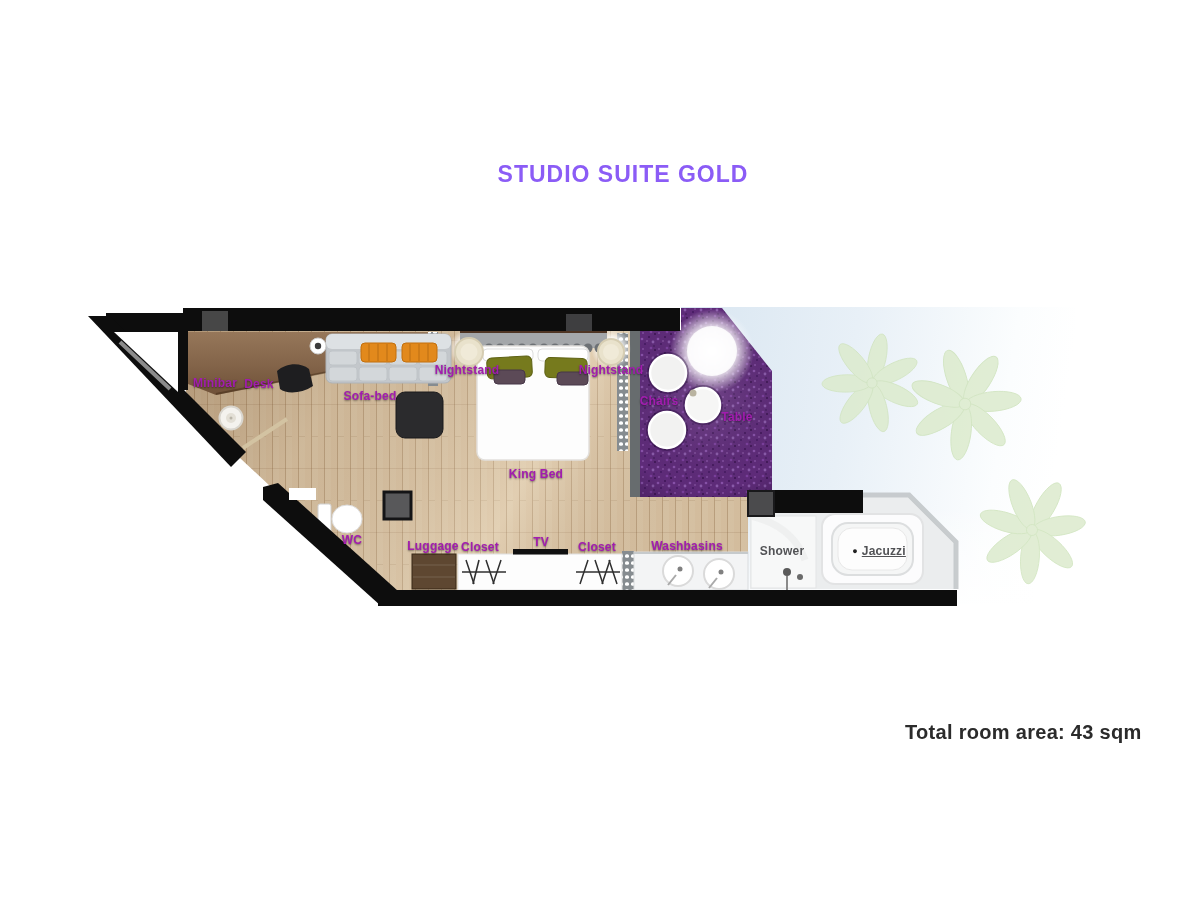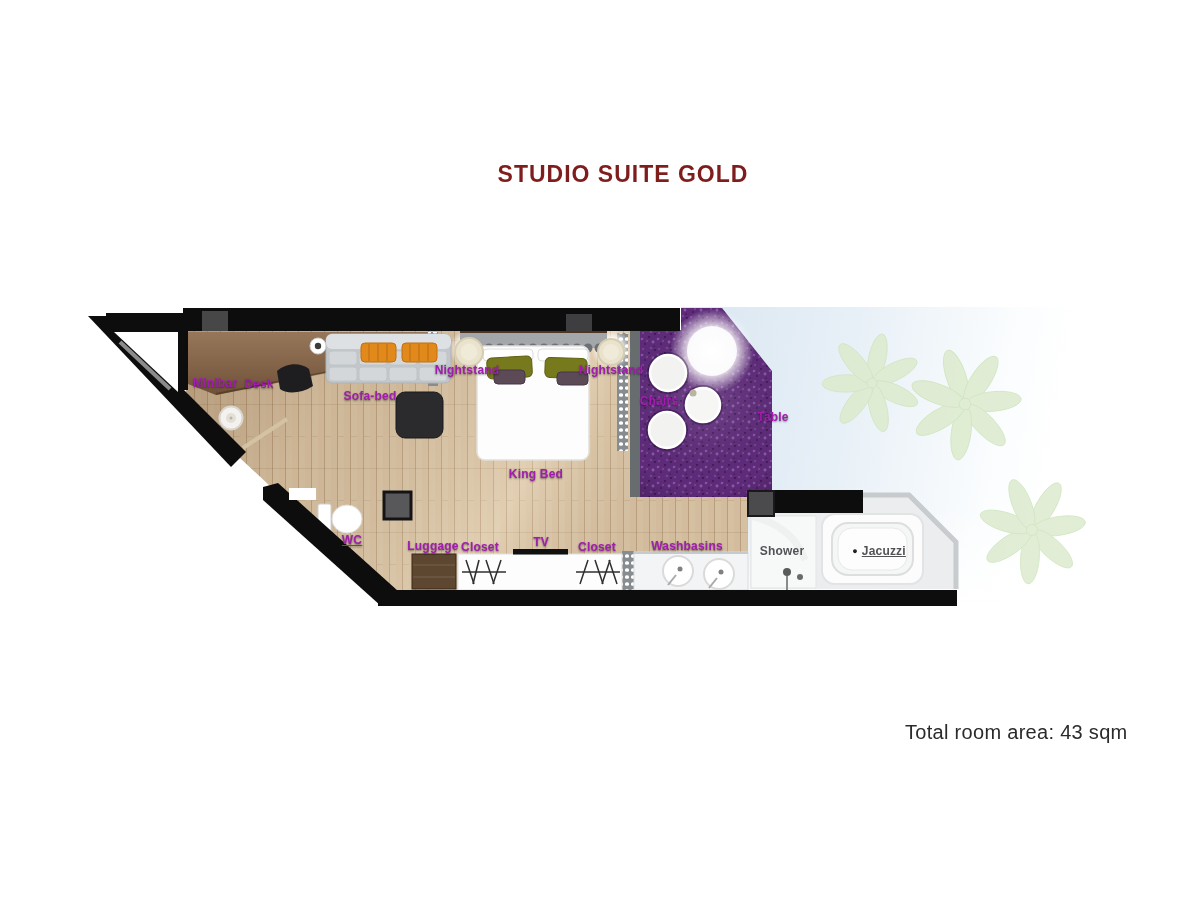--- a/index.html
+++ b/index.html
@@ -3,25 +3,25 @@
 <meta charset="utf-8">
 <style>
   html,body{margin:0;padding:0;background:#ffffff;}
   #stage{
     position:relative;width:1200px;height:919px;background:#ffffff;overflow:hidden;
     font-family:"Liberation Sans",sans-serif;
   }
   #plan-svg{position:absolute;left:0;top:0;}
   #page-title{
     position:absolute;top:161px;left:623px;transform:translateX(-50%);
-    font-size:23px;font-weight:600;letter-spacing:1px;color:#7f1d1d;white-space:nowrap;
+    font-size:23px;font-weight:600;letter-spacing:1px;color:#8b5cf6;white-space:nowrap;
   }
   #area-note{
     position:absolute;top:721px;left:905px;
-    font-size:20px;font-weight:400;color:#2b2b2b;white-space:nowrap;letter-spacing:.3px;
+    font-size:20px;font-weight:700;color:#2b2b2b;white-space:nowrap;letter-spacing:.3px;
   }
   .plan-label{
     position:absolute;transform:translate(-50%,-50%);
     font-size:12px;font-weight:700;color:#a21caf;white-space:nowrap;
     text-shadow:0 1px 2px rgba(0,0,0,.45);letter-spacing:.2px;
   }
   .plan-label.dark{color:#525356;text-shadow:0 1px 1px rgba(255,255,255,.6);}
   .plan-label .dot{
     display:inline-block;font-size:9px;color:#222;margin-right:4px;vertical-align:1px;
     text-shadow:none;
@@ -288,23 +288,23 @@
 
 <div id="page-title">STUDIO SUITE GOLD</div>
 <div id="area-note">Total room area: 43 sqm</div>
 <div id="labels-layer">
       <div class="plan-label" style="left: 215px; top: 383px; text-align: right;">Minibar</div>
       <div class="plan-label" style="left: 259px; top: 384px;">Desk</div>
       <div class="plan-label" style="left: 370px; top: 396px;">Sofa-bed</div>
       <div class="plan-label" style="left: 467px; top: 370px;">Nightstand</div>
       <div class="plan-label" style="left: 611px; top: 370px;">Nightstand</div>
       <div class="plan-label" style="left: 659px; top: 401px;">Chairs</div>
-      <div class="plan-label" style="left: 737px; top: 417px; margin-left: 36px;">Table</div>
+      <div class="plan-label" style="left: 737px; top: 417px;">Table</div>
       <div class="plan-label" style="left: 536px; top: 474px;">King Bed</div>
-      <div class="plan-label" style="left: 352px; top: 540px; text-decoration: underline;">WC</div>
+      <div class="plan-label" style="left: 352px; top: 540px;">WC</div>
       <div class="plan-label" style="left: 433px; top: 546px;">Luggage</div>
       <div class="plan-label" style="left: 480px; top: 547px;">Closet</div>
       <div class="plan-label" style="left: 541px; top: 542px;">TV</div>
       <div class="plan-label" style="left: 597px; top: 547px;">Closet</div>
       <div class="plan-label" style="left: 687px; top: 546px;">Washbasins</div>
       <div class="plan-label dark" style="left: 782px; top: 551px;">Shower</div>
       <div class="plan-label dark" style="left: 879px; top: 551px; text-decoration: underline;"><span class="dot">●</span>Jacuzzi</div>
     </div>
 
 </div>

